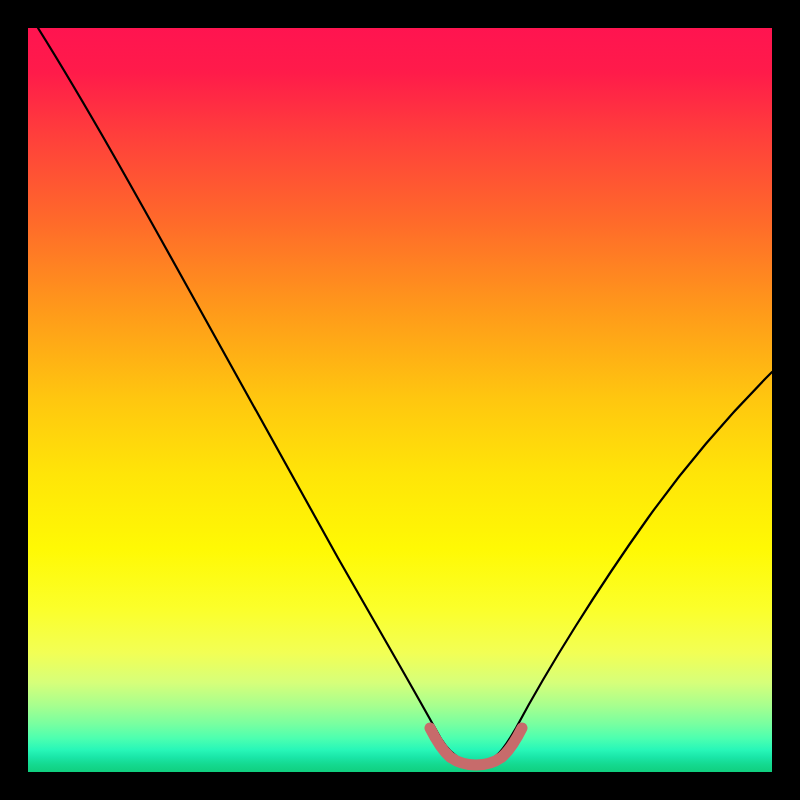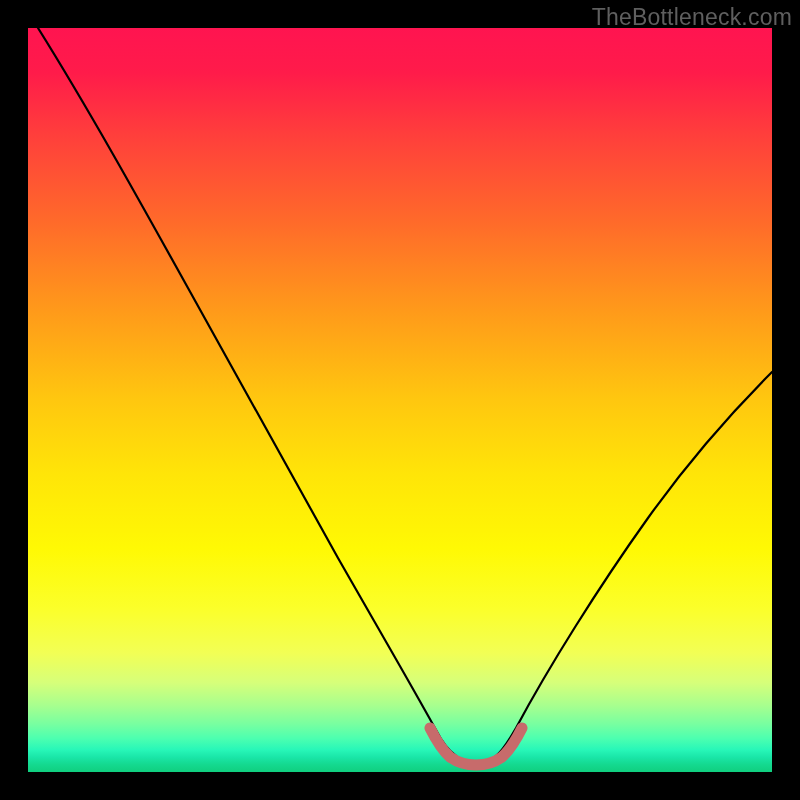--- a/index.html
+++ b/index.html
@@ -86,14 +86,13 @@
                C 520 640, 570 560, 620 490
                C 670 420, 720 368, 744 344" fill="none" stroke="#000" stroke-width="2.2" stroke-linecap="round"></path>
       <path d="M 402 700
                C 408 712, 414 722, 422 729
                C 430 735, 438 737, 448 737
                C 458 737, 466 735, 474 729
                C 482 722, 488 712, 494 700" fill="none" stroke="#c76b6b" stroke-width="11" stroke-linecap="round"></path>
     </svg>
   </div>
 
-  <div class="watermark">TheBottleneck.com</div>
 </div>
 
 </body></html>

